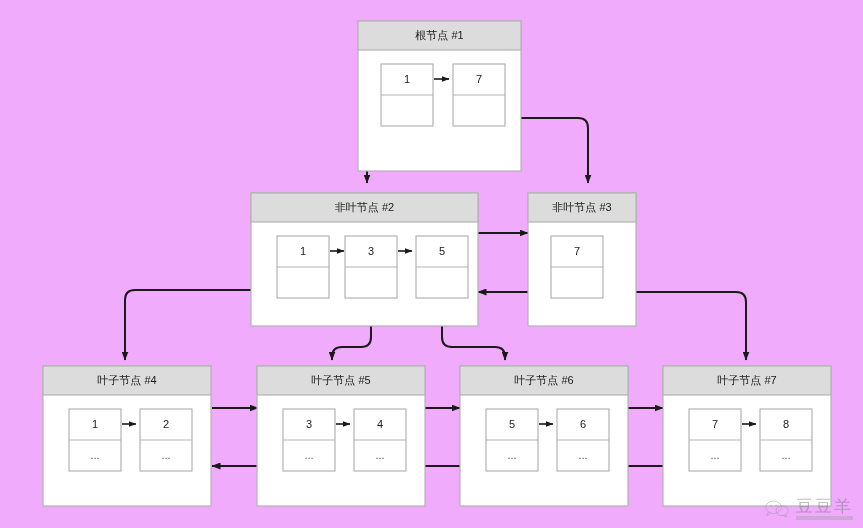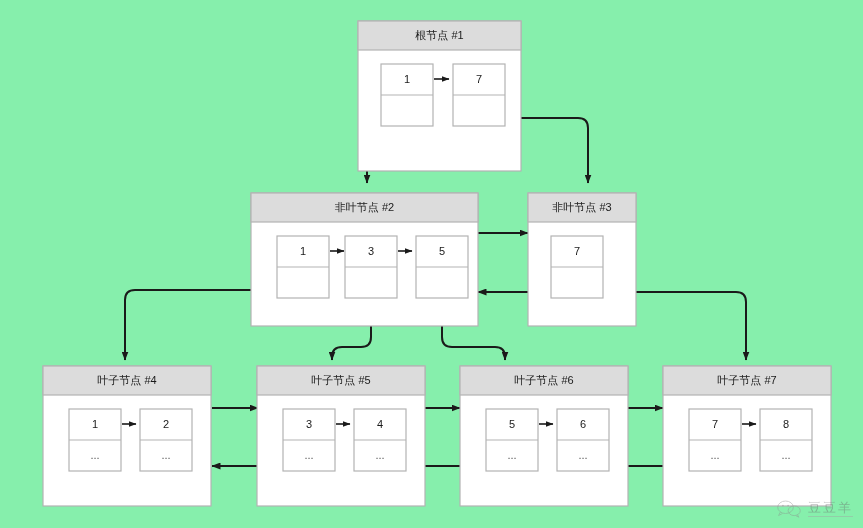--- a/index.html
+++ b/index.html
@@ -7,21 +7,21 @@
     padding: 0;
     background: #ffffff;
   }
   body {
     font-family: "Liberation Sans", "DejaVu Sans", sans-serif;
   }
   #stage {
     position: relative;
     width: 863px;
     height: 528px;
-    background: #86efac;
+    background: #f0abfc;
     overflow: hidden;
   }
   svg#diagram {
     position: absolute;
     top: 0;
     left: 0;
     width: 863px;
     height: 528px;
     display: block;
   }
@@ -83,24 +83,24 @@
     right: 10px;
     bottom: 8px;
     display: flex;
     align-items: center;
     gap: 6px;
     opacity: 0.42;
     pointer-events: none;
   }
   .wm-text {
     font-family: "DejaVu Sans", "Liberation Sans", sans-serif;
-    font-size: 13px;
+    font-size: 17px;
     color: #6b6b6b;
     letter-spacing: 2px;
-    border-bottom: 1px solid #a3a3a3;
+    border-bottom: 4px solid #a3a3a3;
     line-height: 1.1;
   }
   .wm-icon {
     width: 26px;
     height: 22px;
   }
 </style>
 </head>
 <body>
 

